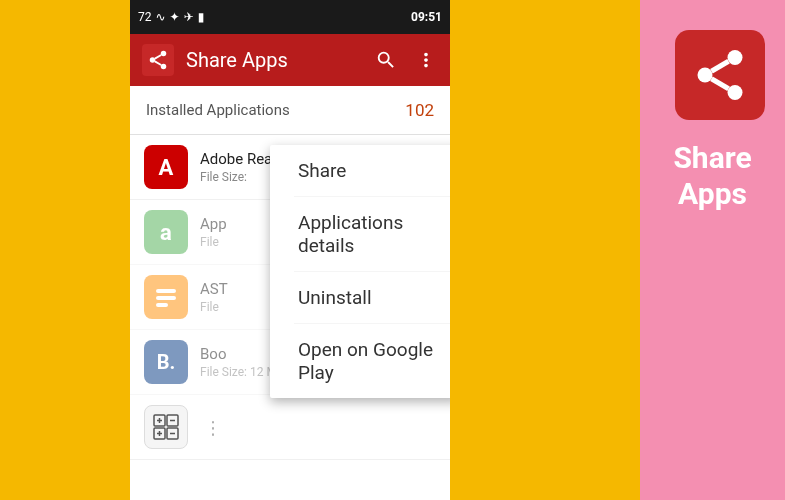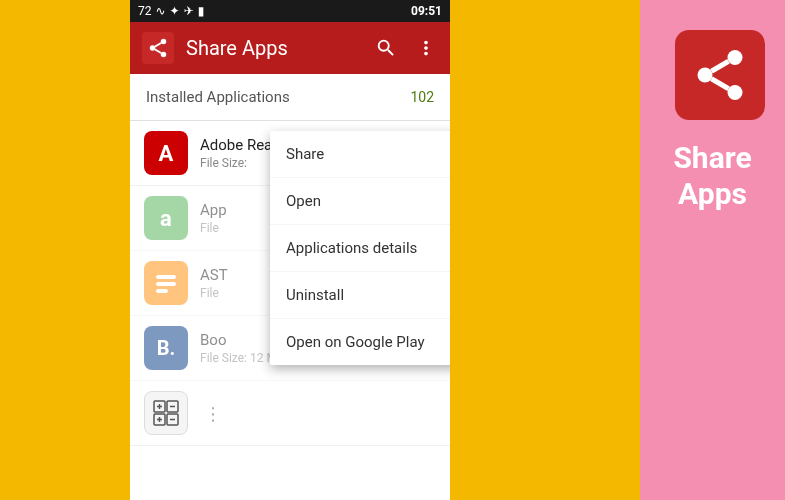--- a/index.html
+++ b/index.html
@@ -72,21 +72,21 @@
       width: 320px;
       height: 500px;
       z-index: 3;
       display: flex;
       flex-direction: column;
     }
 
     
     .status-bar {
       background: #1a1a1a;
-      height: 22px;
+      height: 34px;
       display: flex;
       align-items: center;
       justify-content: space-between;
       padding: 0 8px;
       flex-shrink: 0;
     }
 
     .status-left {
       display: flex;
       align-items: center;
@@ -165,22 +165,22 @@
       align-items: center;
       border-bottom: 1px solid #e0e0e0;
     }
 
     .apps-header-text {
       color: #555;
       font-size: 15px;
     }
 
     .apps-count {
-      color: #4d7c0f;
-      font-size: 14px;
+      color: #c2410c;
+      font-size: 17px;
     }
 
     
     .app-list {
       flex: 1;
       background: white;
       overflow: hidden;
     }
 
     .app-item {
@@ -232,25 +232,26 @@
       right: -10px;
       top: 10px;
       background: white;
       border-radius: 2px;
       box-shadow: 0 4px 12px rgba(0,0,0,0.3);
       width: 190px;
       z-index: 10;
     }
 
     .context-menu-item {
-      padding: 14px 16px;
-      font-size: 15px;
+      padding: 14px 4px;
+      font-size: 19px;
       color: #333;
       cursor: pointer;
       border-bottom: 1px solid #f5f5f5;
+      margin-left: 24px;
     }
 
     .context-menu-item:last-child {
       border-bottom: none;
     }
 
     
     .adobe-icon {
       background: #CC0000;
       width: 44px;
@@ -393,21 +394,20 @@
       <div class="app-item" style="position: relative;">
         <div class="app-item-icon adobe-icon">A</div>
         <div class="app-item-info">
           <div class="app-item-name">Adobe Reader</div>
           <div class="app-item-size">File Size:</div>
         </div>
         <div class="app-item-more">⋮</div>
 
         <div class="context-menu">
           <div class="context-menu-item">Share</div>
-          <div class="context-menu-item">Open</div>
           <div class="context-menu-item">Applications details</div>
           <div class="context-menu-item">Uninstall</div>
           <div class="context-menu-item">Open on Google Play</div>
         </div>
       </div>
 
       <div class="app-item dimmed">
         <div class="app-item-icon appzapp-icon">a</div>
         <div class="app-item-info">
           <div class="app-item-name">App</div>

